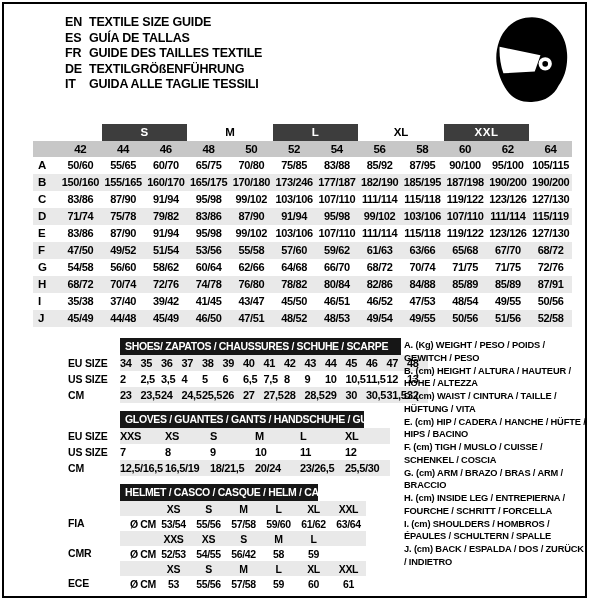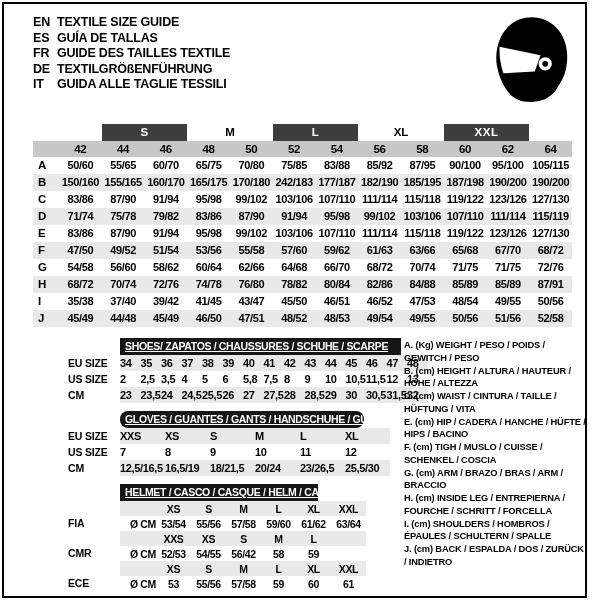--- a/index.html
+++ b/index.html
@@ -7,21 +7,21 @@
     width:600px;height:600px;position:relative;overflow:hidden;
     background:#ffffff;color:#000;
     font-family:"Liberation Sans",sans-serif;font-weight:700;
     -webkit-font-smoothing:antialiased;
   }
   .frame{position:absolute;left:2px;top:2px;width:581px;height:592px;border:2px solid #000;pointer-events:none;}
 
   
   .langs{position:absolute;left:33px;top:15px;}
   .lang-row{display:flex;font-size:12.5px;line-height:15.5px;letter-spacing:-0.2px;white-space:nowrap;}
-  .lang-code{width:24px;flex:none;}
+  .lang-code{width:24px;flex:none;margin-left:32px;}
 
   
   .helmet-ic{position:absolute;left:492px;top:15px;width:76px;height:90px;}
 
   
   .main-table{position:absolute;left:33px;top:124px;width:539px;}
   .group-row,.sizes-row,.mt-row{display:grid;grid-template-columns:26px repeat(12,1fr);}
   .group-row{height:17px;}
   .gbar{background:var(--dark,#3d3d3d);color:#fff;text-align:center;font-size:11.5px;line-height:17px;letter-spacing:0.5px;}
   .glabel{color:#000;text-align:center;font-size:11.5px;line-height:17px;}
@@ -30,24 +30,24 @@
   .mt-row.stripe{background:var(--stripe,#e9e9e9);}
   .mt-letter{text-align:left;padding-left:5px;font-size:11.5px;}
 
   
   .bl{position:absolute;left:36px;top:338px;width:365px;}
   .bsec{margin-bottom:8px;}
   .brow{display:flex;align-items:center;height:16px;}
   .helm .brow{height:15px;}
   .blabel{width:52px;flex:none;font-size:10.5px;letter-spacing:-0.2px;line-height:1;padding-left:32px;}
   .bbar{background:var(--secbar,#161616);color:#fff;height:17px;line-height:17px;
-        font-size:10.5px;letter-spacing:-0.35px;padding-left:5px;white-space:nowrap;text-decoration:underline;}
+        font-size:10.5px;letter-spacing:-0.35px;padding-left:5px;white-space:nowrap;}
   .brow.hdr{height:17px;}
   .shoes-bar{width:305px;}
-  .gloves-bar{width:239px;border-radius:8px;}
+  .gloves-bar{width:239px;}
   .helm-bar{width:193px;}
   .bcells{display:grid;align-items:center;height:100%;font-size:11px;letter-spacing:-0.35px;white-space:nowrap;}
   .shoes-cells{grid-template-columns:repeat(15,20.5px);width:308px;}
   .gloves-cells{grid-template-columns:repeat(6,45px);width:270px;}
   .hcells{display:grid;grid-template-columns:36px repeat(6,35px);width:246px;align-items:center;height:100%;
           text-align:center;font-size:10.5px;letter-spacing:-0.35px;white-space:nowrap;}
   .hunit{text-align:right;}
   .grey{background:var(--stripe,#e9e9e9);}
 
   
@@ -128,21 +128,21 @@
         <span>95/100</span>
         <span>105/115</span>
       </div>
       <div class="mt-row stripe">
         <span class="mt-letter">B</span>
         <span>150/160</span>
         <span>155/165</span>
         <span>160/170</span>
         <span>165/175</span>
         <span>170/180</span>
-        <span>242/183</span>
+        <span>173/246</span>
         <span>177/187</span>
         <span>182/190</span>
         <span>185/195</span>
         <span>187/198</span>
         <span>190/200</span>
         <span>190/200</span>
       </div>
       <div class="mt-row">
         <span class="mt-letter">C</span>
         <span>83/86</span>
@@ -295,21 +295,21 @@
       </div>
     <div class="brow">
         <span class="blabel">US SIZE</span>
       <div class="bcells shoes-cells">
           <span>2</span>
           <span>2,5</span>
           <span>3,5</span>
           <span>4</span>
           <span>5</span>
           <span>6</span>
-          <span>5,8</span>
+          <span>6,5</span>
           <span>7,5</span>
           <span>8</span>
           <span>9</span>
           <span>10</span>
           <span>10,5</span>
           <span>11,5</span>
           <span>12</span>
           <span>13</span>
         </div>
       </div>

